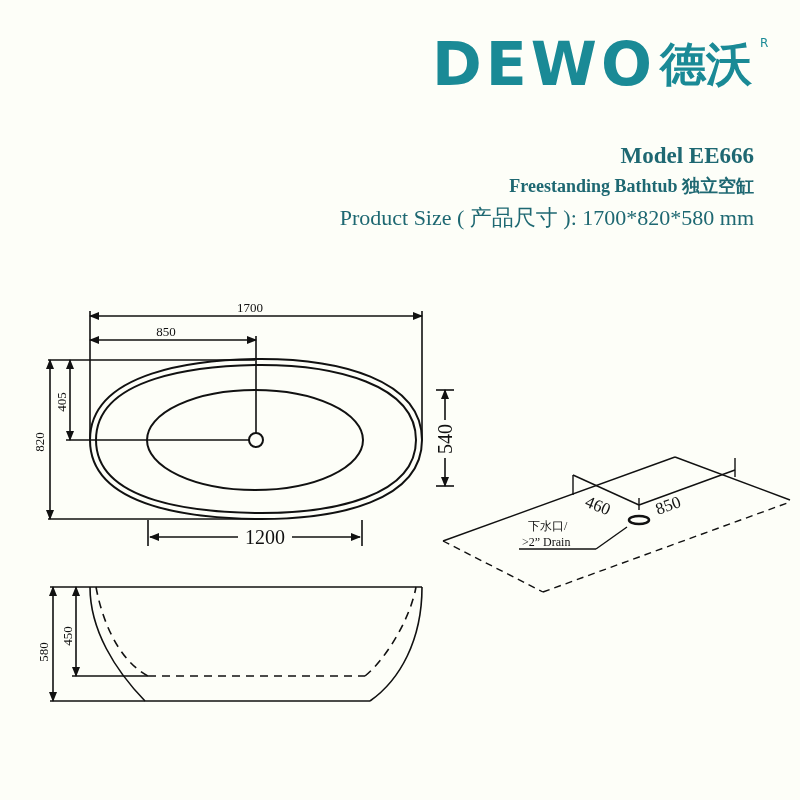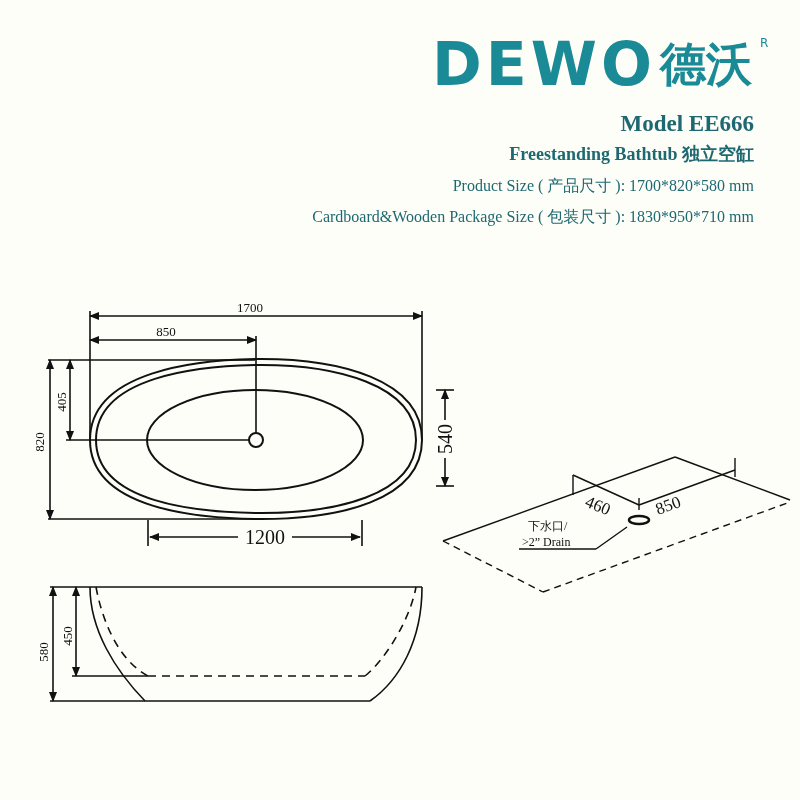--- a/index.html
+++ b/index.html
@@ -6,40 +6,39 @@
   body { width:800px; height:800px; background:#fdfef8; position:relative; overflow:hidden;
          font-family:"Liberation Serif", "DejaVu Serif", serif; }
   .logo { position:absolute; left:432px; top:34px; width:340px; height:60px; }
   .logo-text { position:absolute; left:0; top:0; font-family:"DejaVu Sans", sans-serif; font-weight:bold;
                font-size:60px; color:#1a8a96; letter-spacing:4px; line-height:60px; }
   .logo-cn { position:absolute; left:228px; top:0; font-family:"DejaVu Sans", sans-serif; font-weight:bold;
              font-size:46px; color:#1a8a96; line-height:60px; }
   .logo-reg { position:absolute; left:328px; top:2px; font-size:12px; color:#1a8a96; font-family:"DejaVu Sans", sans-serif; }
   .info { position:absolute; right:46px; top:108px; text-align:right; color:#1e6872; }
   .info div { line-height:31px; white-space:nowrap; }
-  .l1 { font-size:23px; font-weight:bold; }
+  .l1 { font-size:23px; font-weight:bold;margin-top:32px; }
   .l2 { font-size:18px; font-weight:bold; }
-  .l3, .l4 { font-size:16px; }
+  .l3, .l4 { font-size:22px; }
   svg.drawing { position:absolute; left:0; top:0; }
   .dim { font-family:"Liberation Serif", serif; fill:#111; }
 </style>
 </head>
 <body>
 
 <div class="logo">
   <span class="logo-text">DEWO</span>
   <span class="logo-cn">德沃</span>
   <span class="logo-reg">R</span>
 </div>
 
 <div class="info">
   <div class="l1">Model EE666</div>
   <div class="l2">Freestanding Bathtub 独立空缸</div>
   <div class="l3">Product Size ( 产品尺寸 ):  1700*820*580 mm</div>
-  <div class="l4">Cardboard&amp;Wooden Package Size ( 包装尺寸 ):  1830*950*710 mm</div>
 </div>
 
 <svg class="drawing" width="800" height="800" viewBox="0 0 800 800">
   <defs>
     <marker id="arr" markerWidth="10" markerHeight="8" refX="9" refY="4" orient="auto-start-reverse" markerUnits="userSpaceOnUse">
       <path d="M0,0 L10,4 L0,8 Z" fill="#111"></path>
     </marker>
   </defs>
 
   <g stroke="#111" fill="none" stroke-width="1.6">

